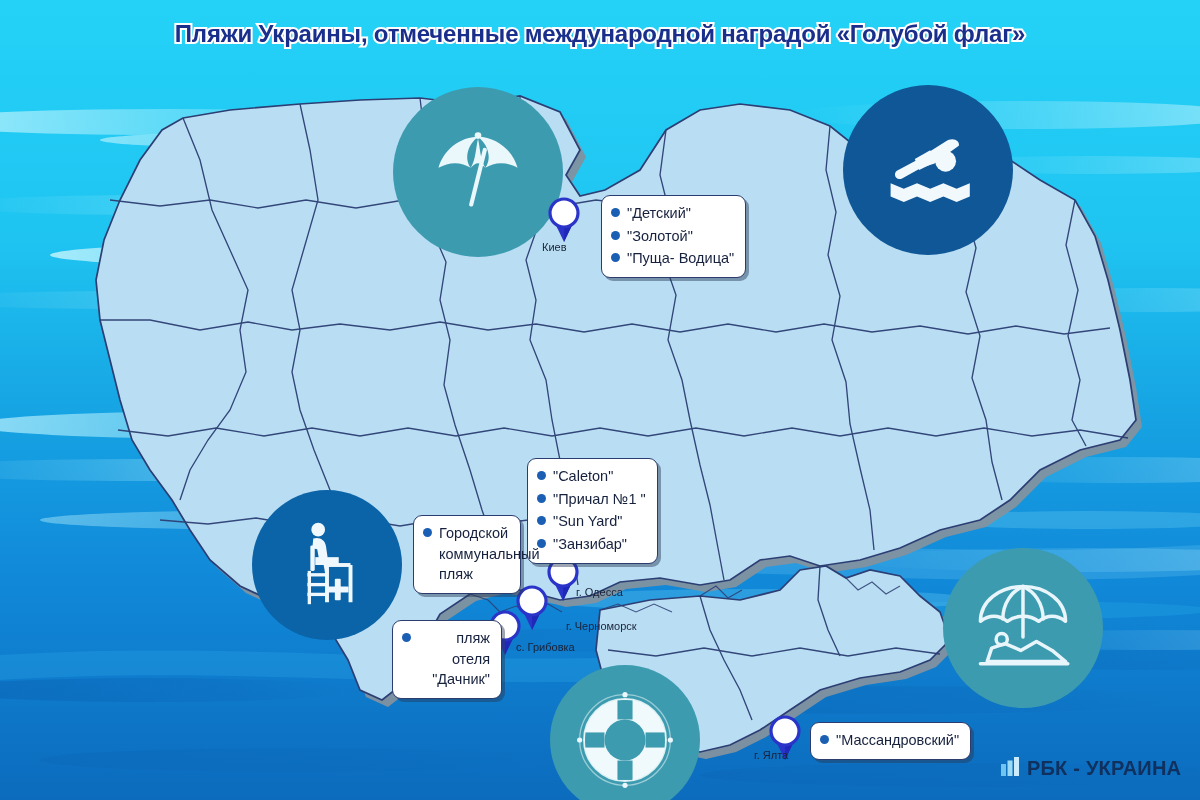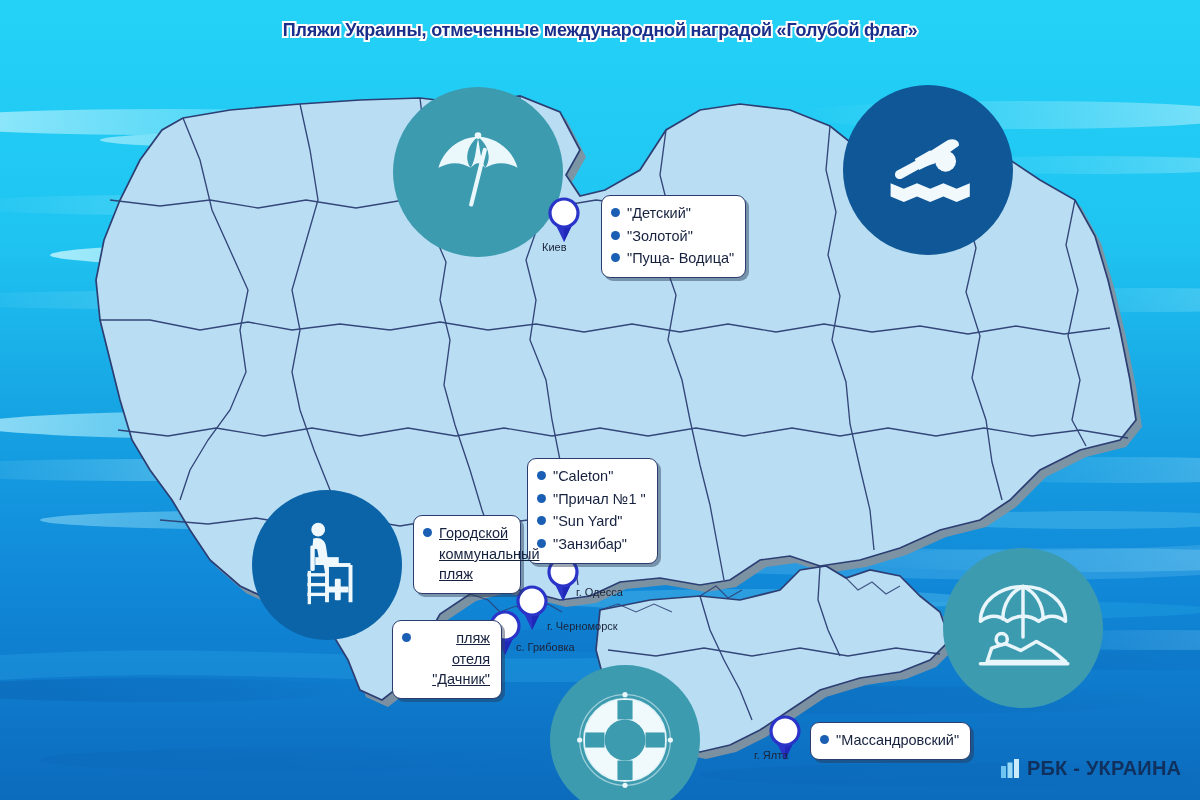--- a/index.html
+++ b/index.html
@@ -15,21 +15,21 @@
   .bg { position:absolute; inset:0; }
   .bg-svg { position:absolute; inset:0; width:1200px; height:800px; display:block; }
 
   
   .title-wrap {
     position:absolute; top:20px; left:0; width:1200px;
     text-align:center; z-index:40;
   }
   .title {
     display:inline-block;
-    font-size:18px; font-weight:bold; letter-spacing:-0.2px;
+    font-size:24px; font-weight:bold; letter-spacing:-0.2px;
     color:#1A2E8C;
     -webkit-text-stroke:4px #ffffff;
     paint-order:stroke fill;
     white-space:nowrap;
   }
 
   
   .map-layer { position:absolute; inset:0; z-index:10; }
   .map-svg { position:absolute; left:0; top:0; width:1200px; height:800px; }
 
@@ -62,21 +62,21 @@
   }
   .callout .row + .row { margin-top:2px; }
   .dot {
     width:9px; height:9px; border-radius:50%;
     background:#1A5FB4; flex:0 0 auto;
     margin:5px 7px 0 0;
   }
   .callout .txt { display:block; }
 
   
-  .callout.wrap .row { white-space:normal;text-decoration:underline; }
+  .callout.wrap .row { white-space:normal; }
   .callout.wrap .txt { line-height:1.42; }
 
   #callout-kyiv      { left:601px; top:195px; }
   #callout-odessa    { left:527px; top:458px; }
   #callout-chorno    { left:413px; top:515px; width:108px; }
   #callout-hrybivka  { left:392px; top:620px; width:110px; }
   #callout-yalta     { left:810px; top:722px; }
   #callout-hrybivka .txt { text-align:right; display:block; width:100%; }
 
   
@@ -88,28 +88,28 @@
   #pin-yalta    { left:768px; top:715px; }
 
   
   .city {
     position:absolute; z-index:34;
     font-size:11px; color:#1A2238; font-weight:normal;
     white-space:nowrap;
   }
   #city-kyiv     { left:542px; top:241px; }
   #city-odessa   { left:576px; top:586px; }
-  #city-chorno   { left:547px; top:620px; }
+  #city-chorno   { left:566px; top:620px; }
   #city-hrybivka { left:516px; top:641px; }
   #city-yalta    { left:754px; top:749px; }
 
   
   .logo {
     position:absolute; left:1000px; top:757px;
-    display:flex; align-items:center; z-index:40;
+    display:flex; align-items:flex-start; z-index:40;
   }
   .logo-mark { width:22px; height:20px; margin-right:5px; }
   .logo-text {
     font-size:20px; font-weight:bold; color:#10305E;
     letter-spacing:0.2px; white-space:nowrap;
   }
 </style>
 </head>
 <body>
 

